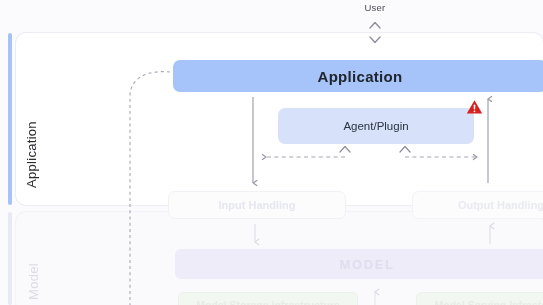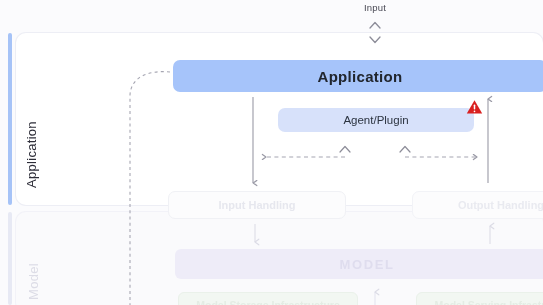--- a/index.html
+++ b/index.html
@@ -76,21 +76,21 @@
     border-radius: 7px;
     text-align: center;
   }
   .block-application {
     left: 173px; top: 60px; width: 374px; height: 32px;
     background: #a6c4fa;
     color: #21262e;
     font-size: 15px; font-weight: bold; letter-spacing: .3px;
   }
   .block-agent {
-    left: 278px; top: 108px; width: 196px; height: 24px;
+    left: 278px; top: 108px; width: 196px; height: 36px;
     background: #d7e1fa;
     color: #2c3440;
     font-size: 11.5px;
   }
   .block-input {
     left: 168px; top: 191px; width: 178px; height: 28px;
     background: #fcfcfd;
     border: 1px solid #f0f1f5;
     color: #e6e7ee;
     font-size: 11px; font-weight: bold;
@@ -144,21 +144,21 @@
 <div id="stage">
 
   <div class="panel panel-app"></div>
   <div class="panel panel-model"></div>
 
   <div class="rail"></div>
   <div class="rail dim"></div>
   <div class="vlabel app">Application</div>
   <div class="vlabel model">Model</div>
 
-  <div class="user-label">Input</div>
+  <div class="user-label">User</div>
   <div class="user-arrow">
     <svg viewBox="0 0 18 26" width="18" height="26">
       <polyline points="4,8 9,2.5 14,8" fill="none" stroke="#8d8d99" stroke-width="1.3" stroke-linecap="round" stroke-linejoin="round"></polyline>
       <polyline points="4,17 9,22.5 14,17" fill="none" stroke="#8d8d99" stroke-width="1.3" stroke-linecap="round" stroke-linejoin="round"></polyline>
     </svg>
   </div>
 
   <svg class="overlay">
     <defs>
       <marker id="ar-down" markerWidth="7" markerHeight="7" refX="3.2" refY="5.4" orient="auto" markerUnits="userSpaceOnUse">

